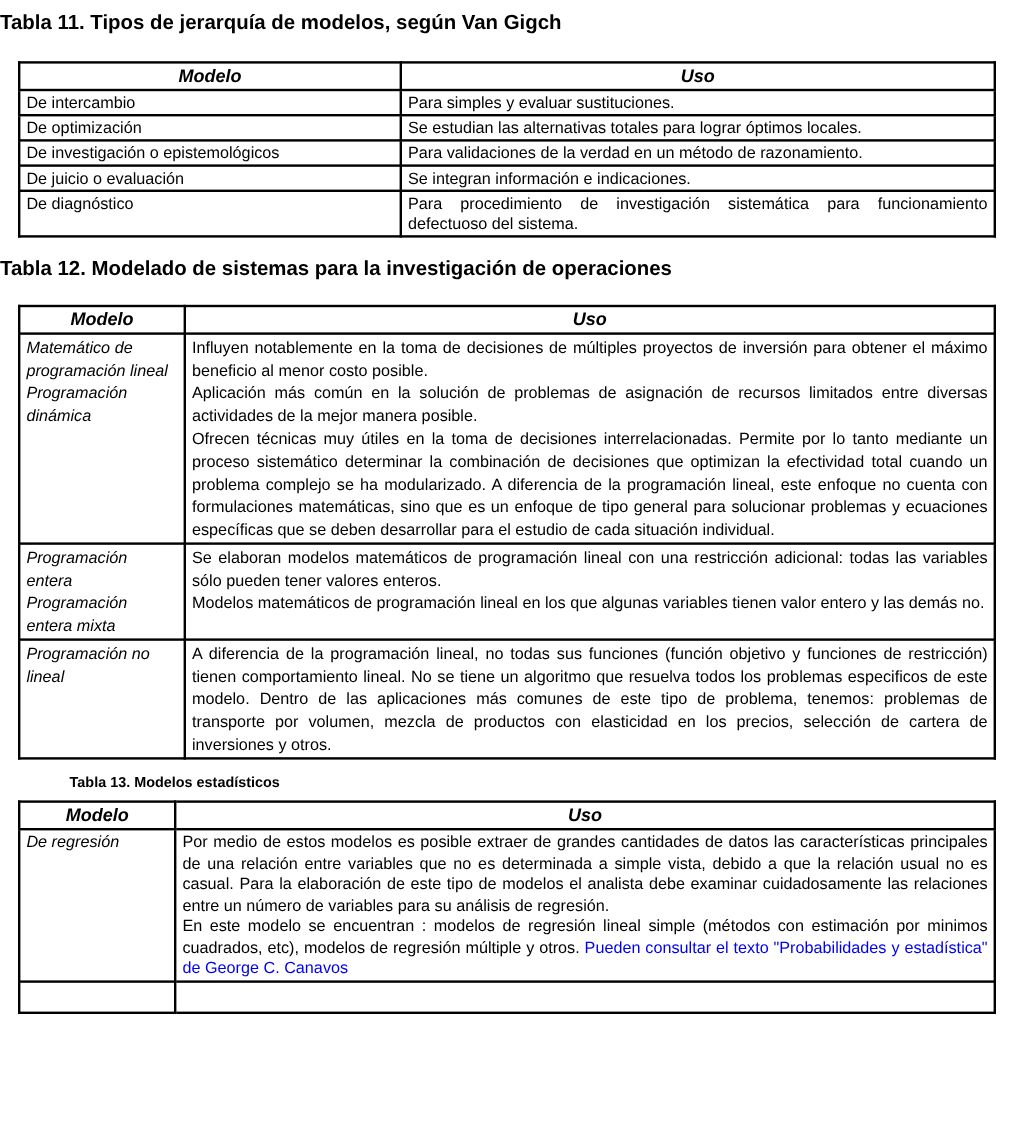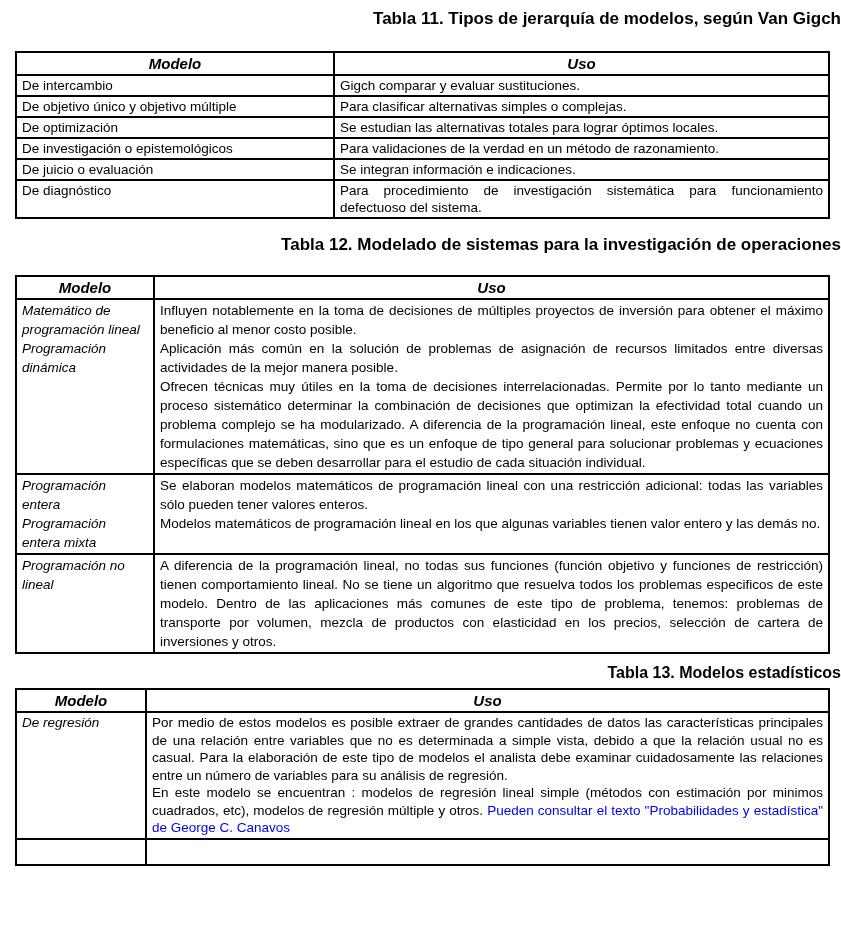--- a/index.html
+++ b/index.html
@@ -7,29 +7,29 @@
   .page {
     width: 841px;
     height: 944px;
     background: #ffffff;
     color: #000000;
     font-family: "Liberation Sans", "DejaVu Sans", sans-serif;
     overflow: hidden;
     position: relative;
   }
   .tbl-title {
-    text-align: right;
+    text-align: left;
     font-weight: bold;
     font-size: 17px;
     line-height: 20px;
     color: #000000;
   }
   .title-1 { padding-top: 9px; margin: 0 0 22px 0; }
   .title-2 { margin: 16px 0 20px 0; }
-  .title-3 { margin: 9px 0 5px 0; font-size: 16px; padding-left: 42px; }
+  .title-3 { margin: 9px 0 5px 16px; font-size: 12px; padding-left: 42px; }
   table {
     border-collapse: collapse;
     margin-left: 15px;
     width: 815px;
     table-layout: fixed;
   }
   th, td {
     border: 2px solid #000000;
     vertical-align: top;
     padding: 1px 5px;
@@ -64,27 +64,21 @@
 
   <table class="t11">
     <tbody>
         <tr>
       <th class="col-modelo">Modelo</th>
       <th>Uso</th>
     </tr>
     <tr>
       <td class="modelo-cell">De intercambio</td>
       <td class="uso-cell">
-            <p>Gigch comparar y evaluar sustituciones.</p>
-          </td>
-    </tr>
-    <tr>
-      <td class="modelo-cell">De objetivo único y objetivo múltiple</td>
-      <td class="uso-cell">
-            <p>Para clasificar alternativas simples o complejas.</p>
+            <p>Para simples y evaluar sustituciones.</p>
           </td>
     </tr>
     <tr>
       <td class="modelo-cell">De optimización</td>
       <td class="uso-cell">
             <p>Se estudian las alternativas totales para lograr óptimos locales.</p>
           </td>
     </tr>
     <tr>
       <td class="modelo-cell">De investigación o epistemológicos</td>

